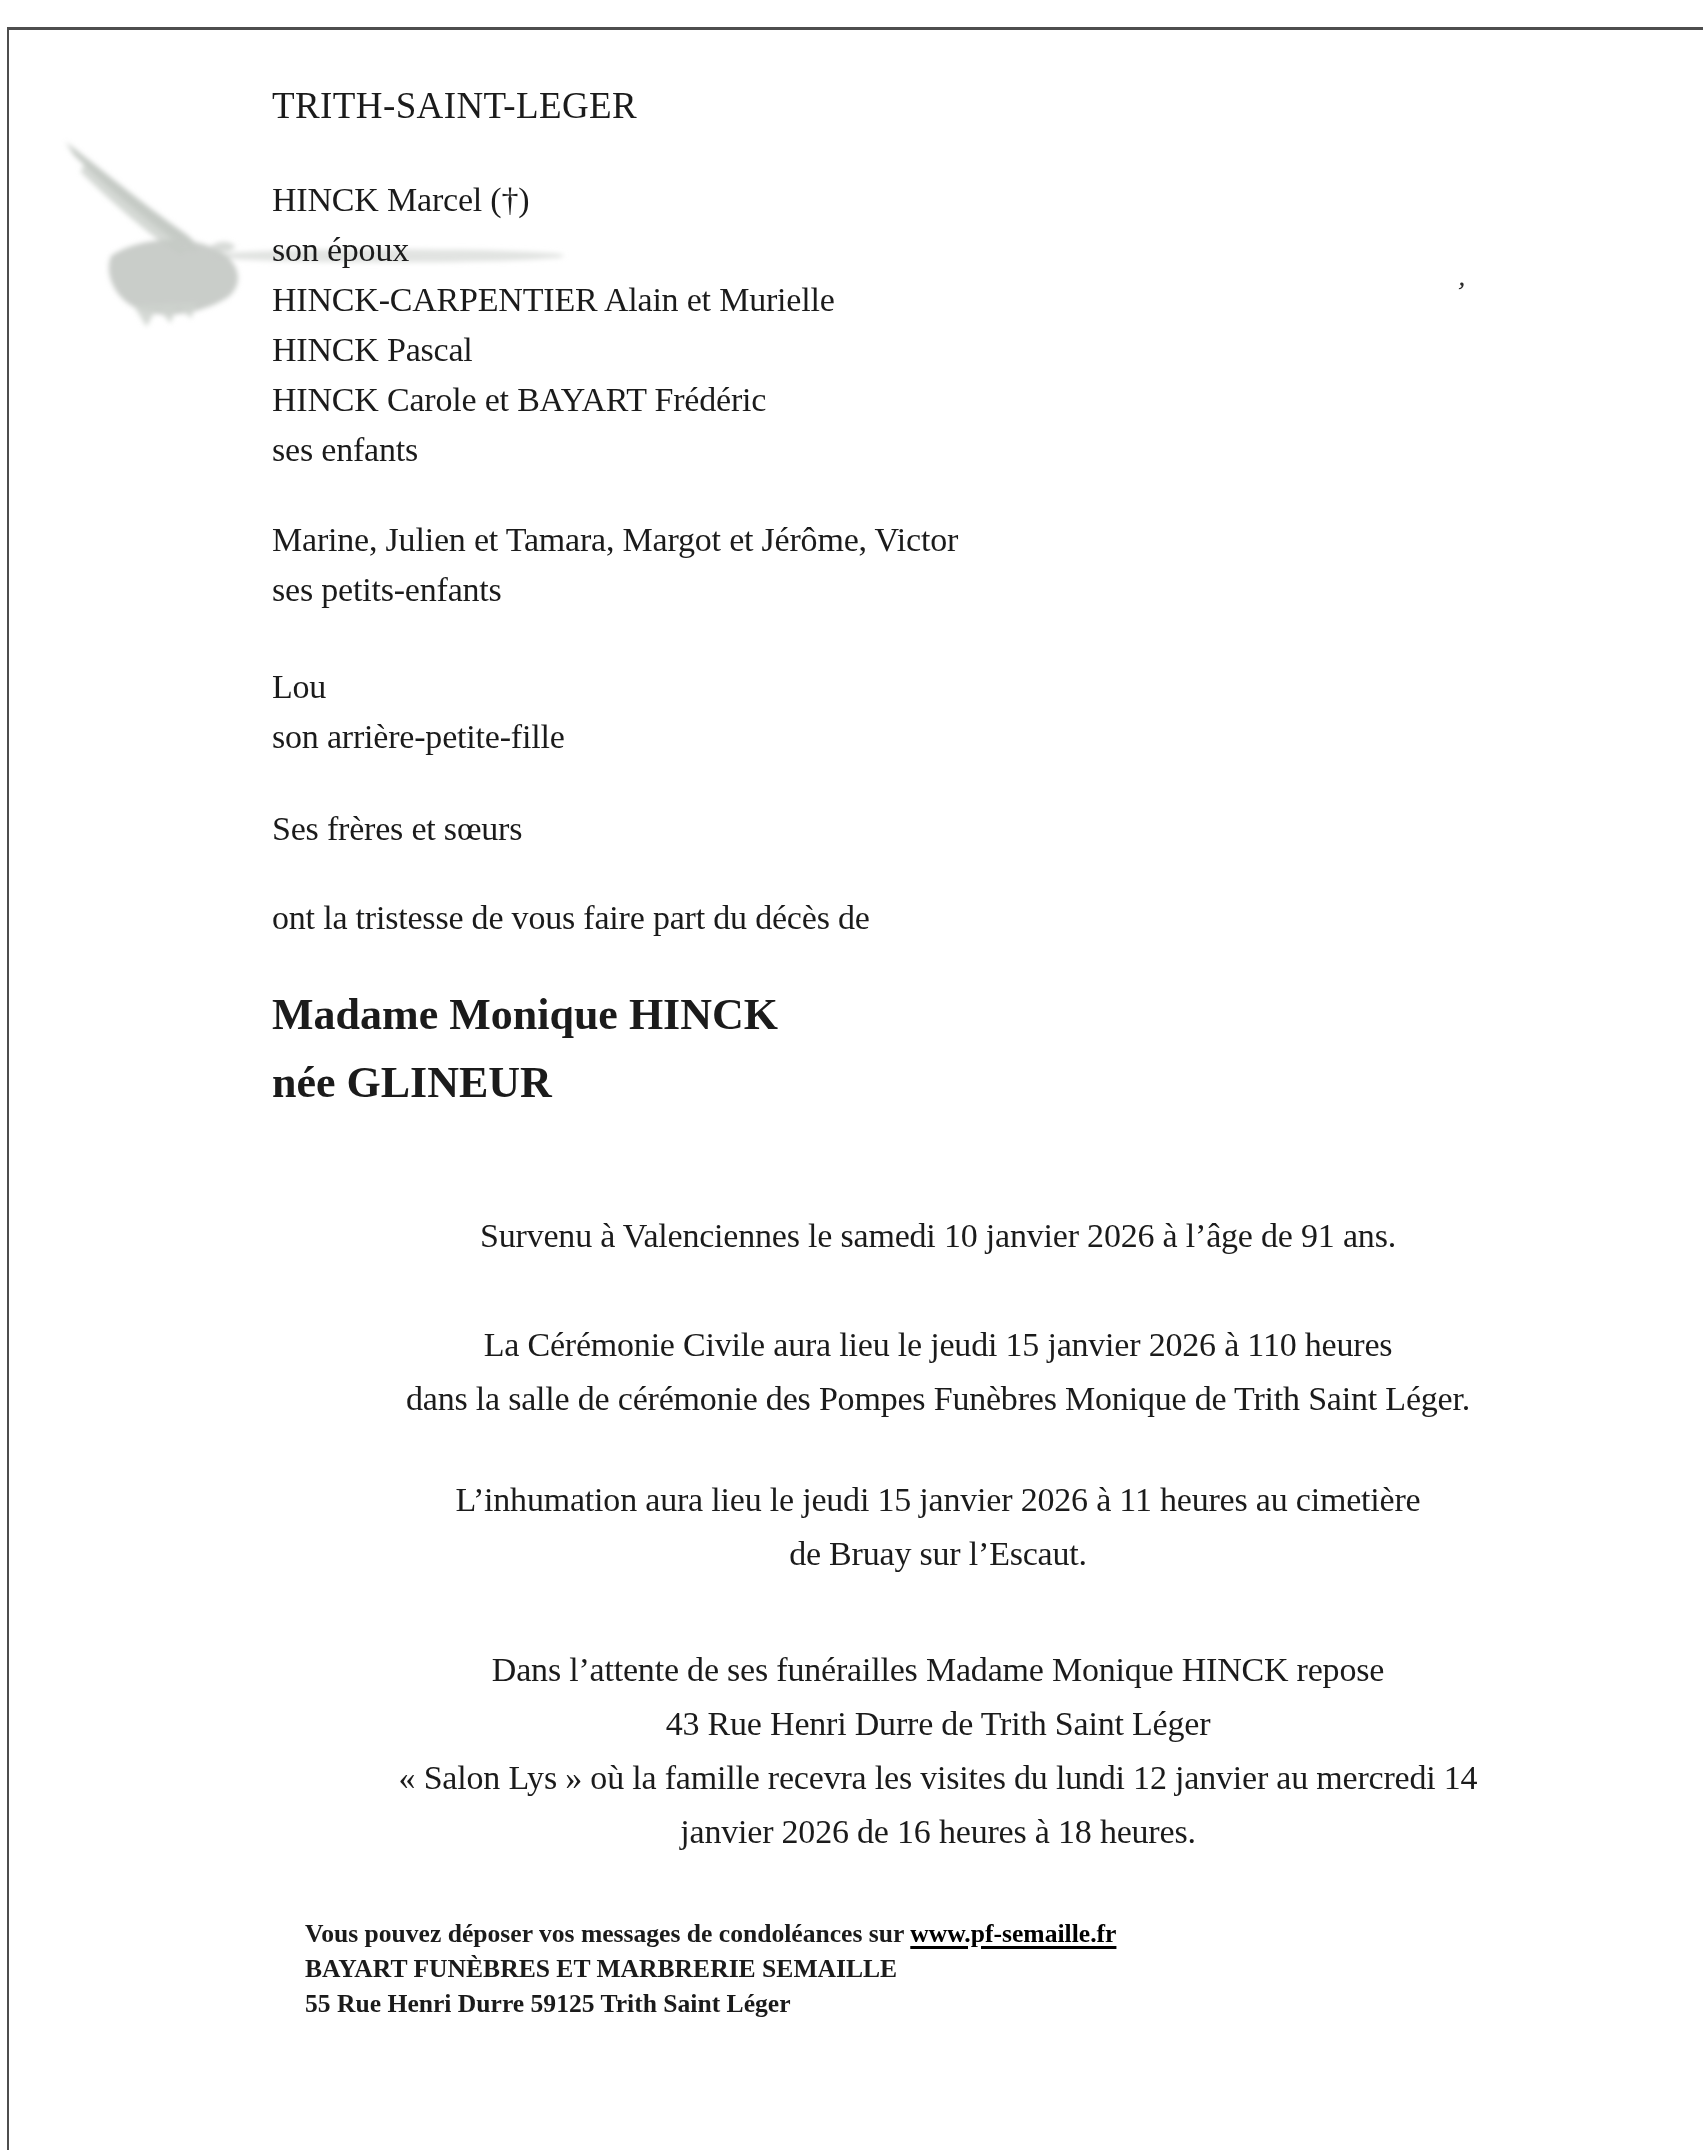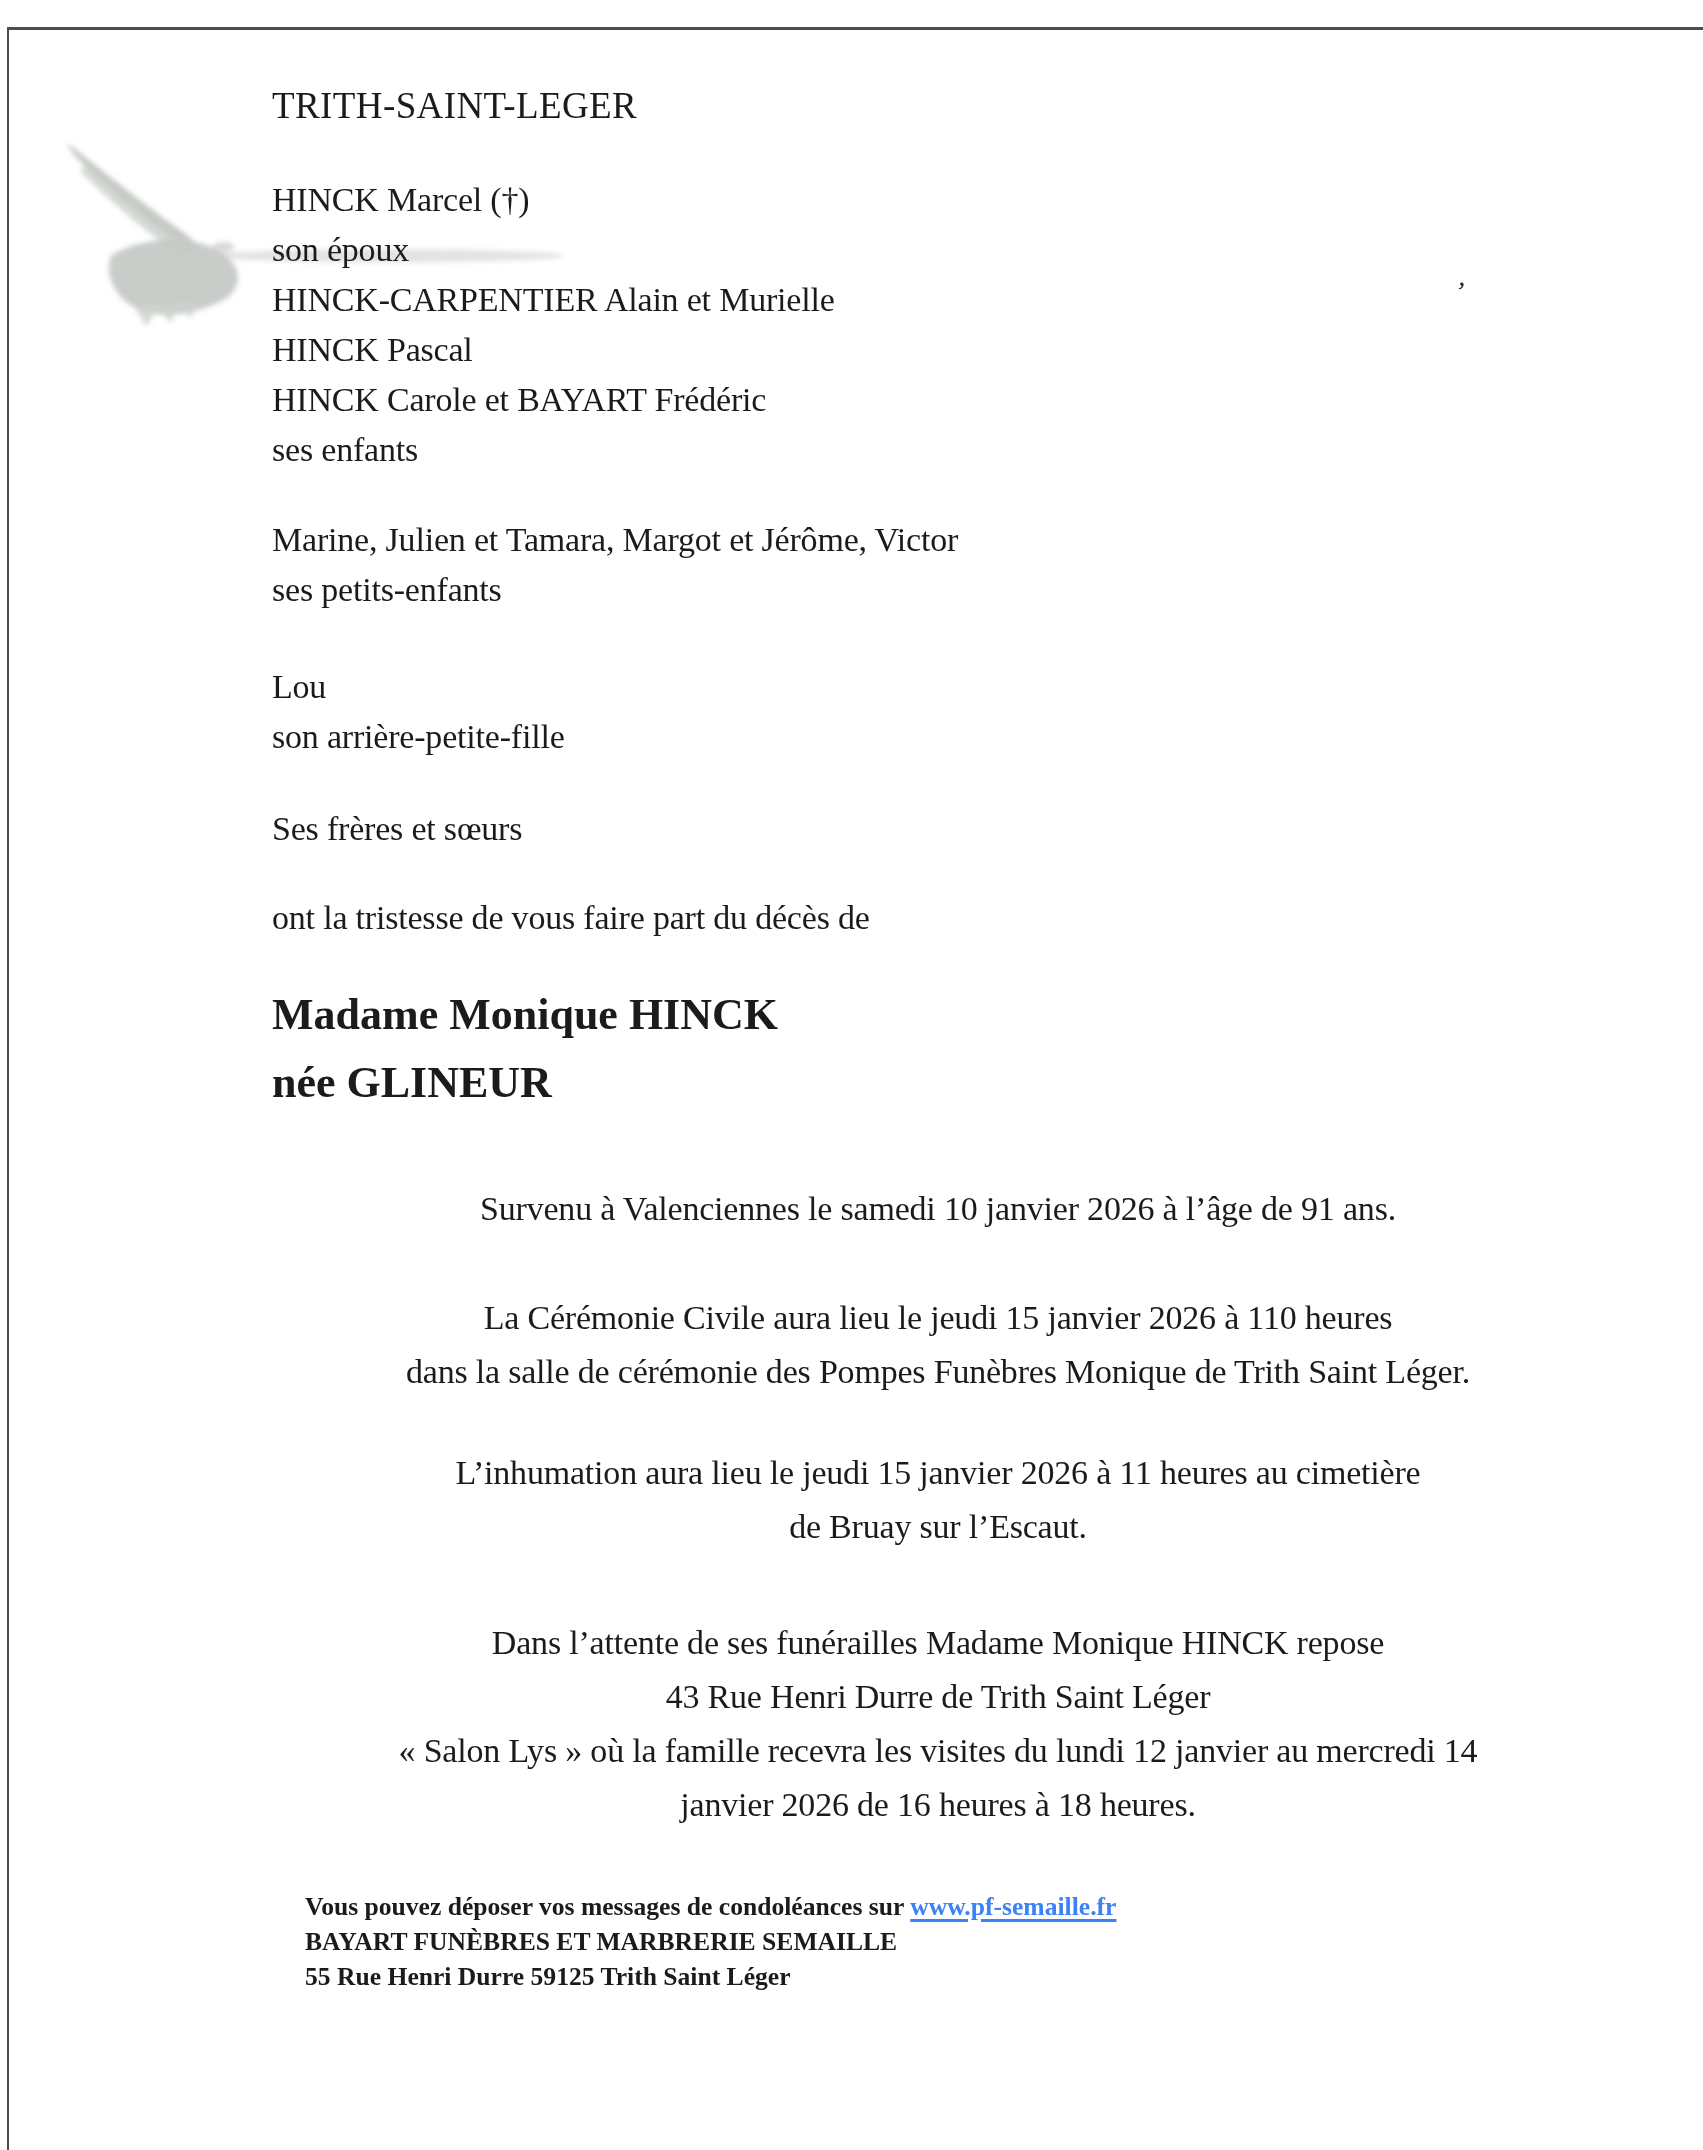--- a/index.html
+++ b/index.html
@@ -43,30 +43,30 @@
   .intro {
     margin-top: 39px; font-size: 34px; line-height: 50px; letter-spacing: -0.2px;
   }
   .deceased {
     margin-top: 38px; text-align: left;
     font-size: 44px; line-height: 68px; font-weight: bold; letter-spacing: 0px;
   }
   .para {
     text-align: center; font-size: 34px; line-height: 54px; letter-spacing: -0.2px;
   }
-  .mt-p1 { margin-top: 65px; }
+  .mt-p1 { margin-top: 92px; }
   .mt-p2 { margin-top: 55px; }
   .mt-p3 { margin-top: 47px; }
   .mt-p4 { margin-top: 62px; }
   .footer {
     margin-top: 57px; margin-left: 33px;
     font-size: 25.6px; line-height: 35px; font-weight: bold; letter-spacing: 0px;
   }
   .footer a {
-    color: #3b82f6; text-decoration: underline; text-decoration-thickness: 2.5px;
+    color: #000000; text-decoration: underline; text-decoration-thickness: 2.5px;
     text-underline-offset: 4.1px;
   }
   
   .stray-mark {
     position: absolute; left: 1456px; top: 276px; z-index: 1;
     font-size: 28px; color: #2a2a2a; transform: rotate(8deg);
   }
 </style>
 </head>
 <body>

